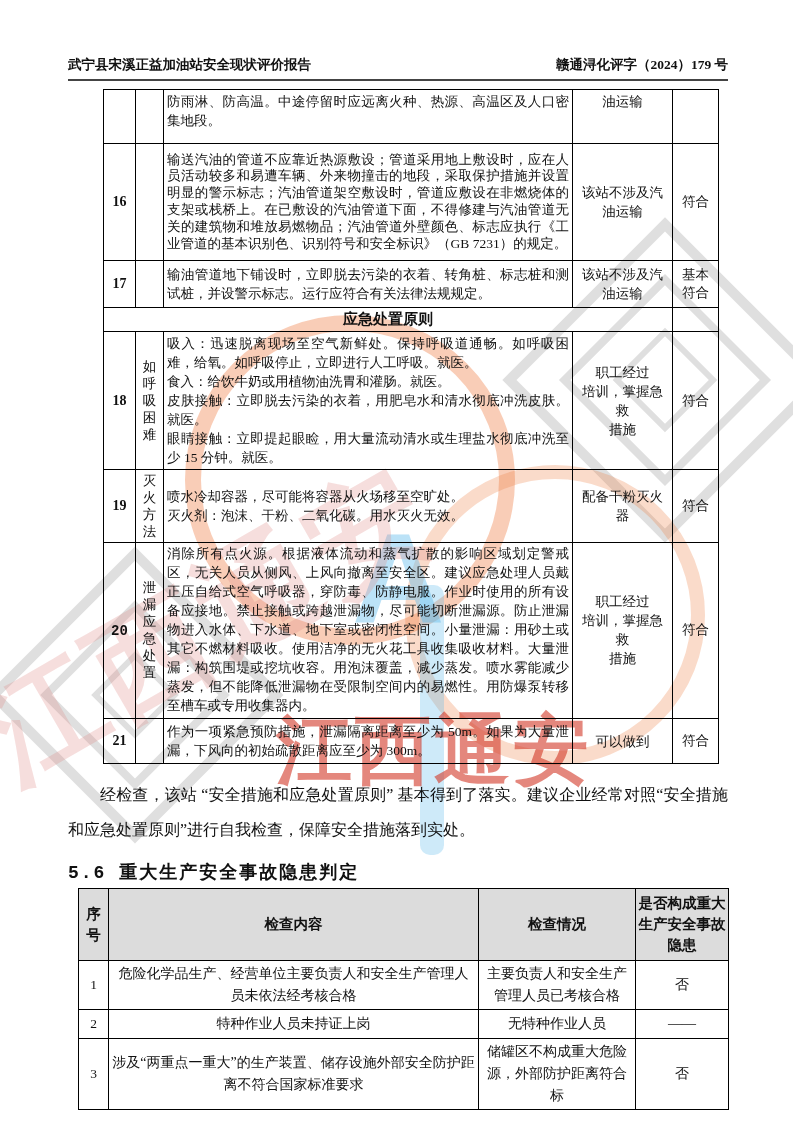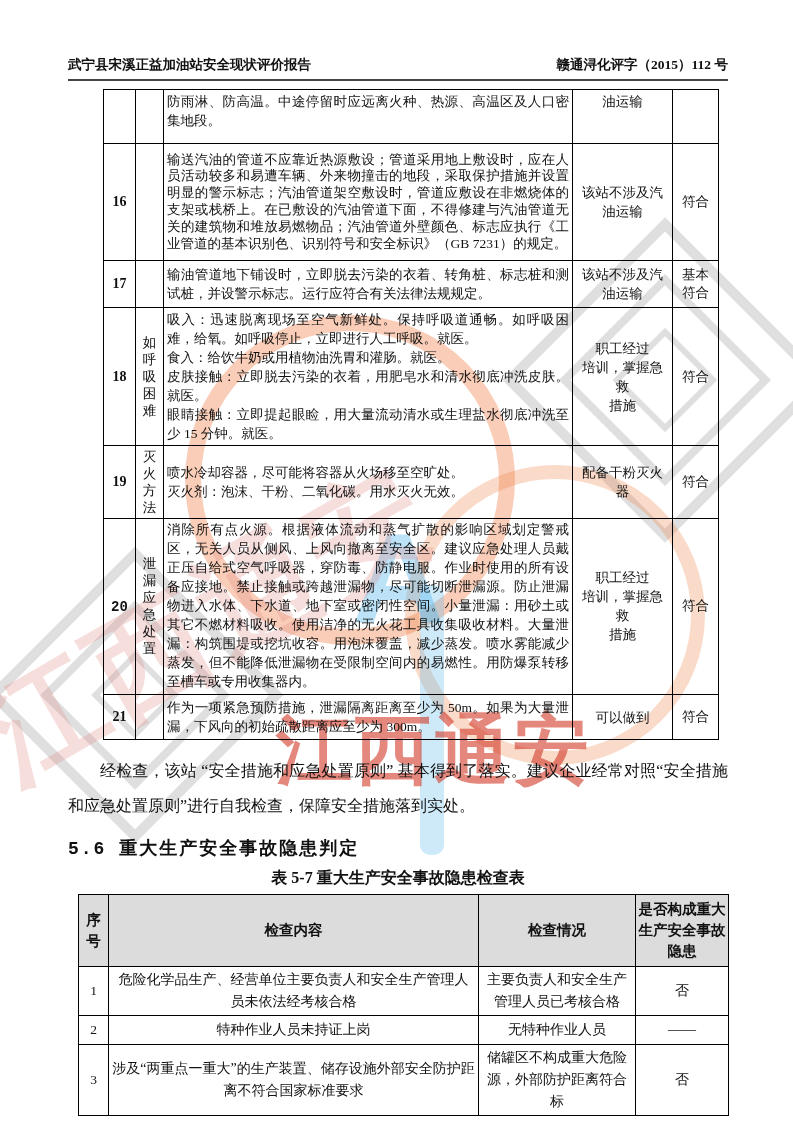--- a/index.html
+++ b/index.html
@@ -96,21 +96,21 @@
   <div class="wm wm-circle wm-circle2"></div>
   <div class="wm wm-blue-a">A</div>
   <div class="wm wm-blue-bar"></div>
   <div class="wm wm-pink-rot">江西通安</div>
   <div class="wm wm-red-main">江西通安</div>
 
   <div class="content">
 
     <div class="doc-header">
       <span>武宁县宋溪正益加油站安全现状评价报告</span>
-      <span>赣通浔化评字（2015）112 号</span>
+      <span>赣通浔化评字（2024）179 号</span>
     </div>
 
     <table class="t1">
       <colgroup>
           <col style="width:32px">
           <col style="width:28px">
           <col style="width:409px">
           <col style="width:100px">
           <col style="width:46px">
         </colgroup>
@@ -129,20 +129,24 @@
         <td class="st">该站不涉及汽油运输</td>
         <td class="rs">符合</td>
       </tr>
       <tr class="r-17">
         <td class="num">17</td>
         <td class="lbl"></td>
         <td class="cnt">输油管道地下铺设时，立即脱去污染的衣着、转角桩、标志桩和测试桩，并设警示标志。运行应符合有关法律法规规定。</td>
         <td class="st">该站不涉及汽油运输</td>
         <td class="rs">基本符合</td>
       </tr>
+      <tr class="r-sec">
+        <td colspan="4">应急处置原则</td>
+        <td></td>
+      </tr>
       <tr class="r-18">
         <td class="num">18</td>
         <td class="lbl">如呼吸困难</td>
         <td class="cnt">吸入：迅速脱离现场至空气新鲜处。保持呼吸道通畅。如呼吸困难，给氧。如呼吸停止，立即进行人工呼吸。就医。
 食入：给饮牛奶或用植物油洗胃和灌肠。就医。
 皮肤接触：立即脱去污染的衣着，用肥皂水和清水彻底冲洗皮肤。就医。
 眼睛接触：立即提起眼睑，用大量流动清水或生理盐水彻底冲洗至少 15 分钟。就医。</td>
         <td class="st">职工经过
 培训，掌握急救
 措施</td>
@@ -172,21 +176,20 @@
         <td class="st">可以做到</td>
         <td class="rs">符合</td>
       </tr>
     </tbody>
       </table>
 
     <p class="para">经检查，该站 “安全措施和应急处置原则” 基本得到了落实。建议企业经常对照“安全措施和应急处置原则”进行自我检查，保障安全措施落到实处。</p>
 
     <h2 class="sec-heading">5.6 重大生产安全事故隐患判定</h2>
 
-    <div class="tbl-caption">表 5-7 重大生产安全事故隐患检查表</div>
 
     <table class="t2">
       <colgroup>
           <col style="width:30px">
           <col style="width:370px">
           <col style="width:157px">
           <col style="width:93px">
         </colgroup>
       <tbody>
           <tr class="hdr-row">

